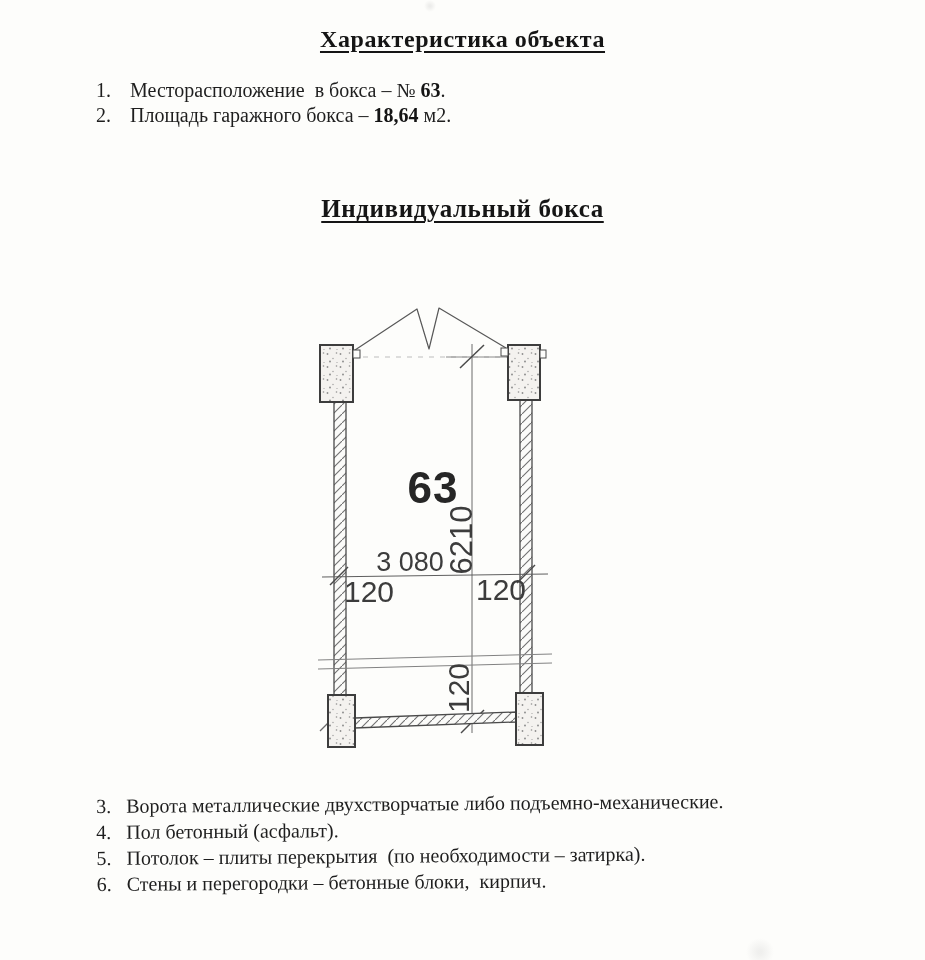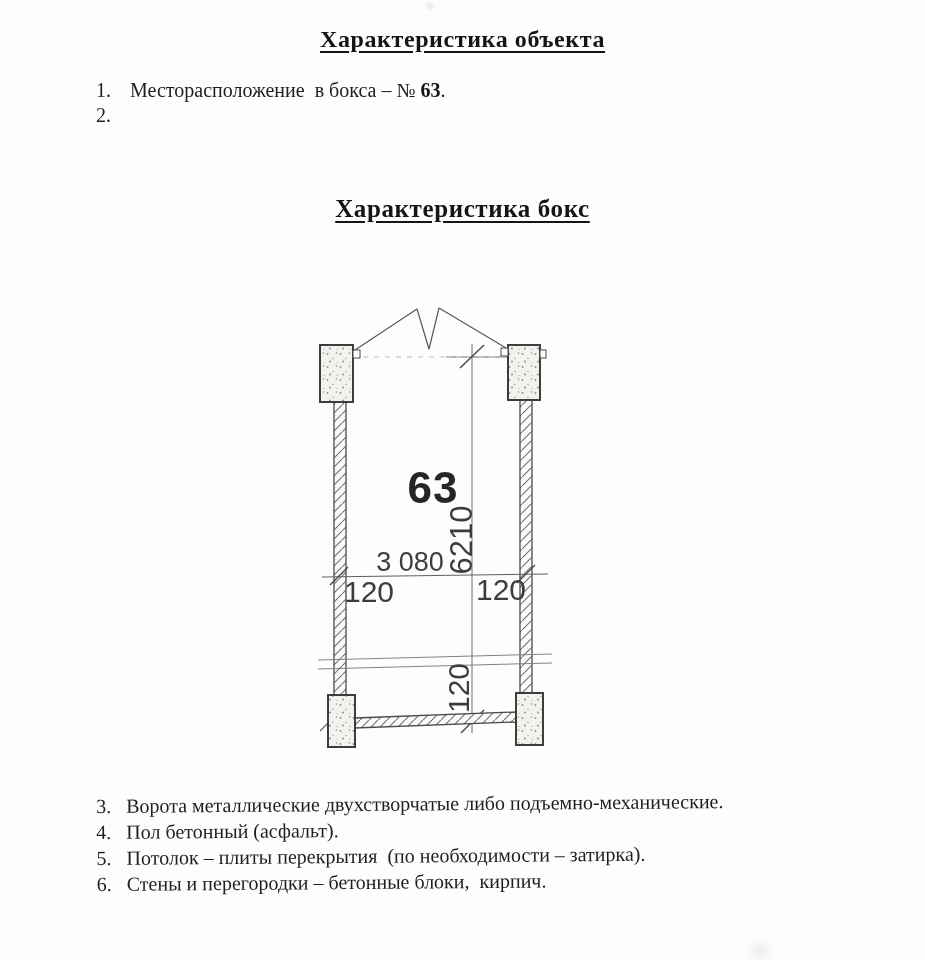--- a/index.html
+++ b/index.html
@@ -55,24 +55,25 @@
 
   <h1 class="doc-title t1"><span class="u">Характеристика объекта</span></h1>
 
   <div class="num-list list-top">
     <div class="list-row">
       <span class="list-num">1.</span>
       <span class="itext"><span>Месторасположение  в бокса – № </span><b>63</b><span>.</span></span>
     </div>
     <div class="list-row">
       <span class="list-num">2.</span>
+      <span class="itext"><span>Площадь гаражного бокса – </span><b>18,64</b><span> м2.</span></span>
     </div>
   </div>
 
-  <h2 class="doc-title t2"><span class="u">Характеристика бокс</span></h2>
+  <h2 class="doc-title t2"><span class="u">Индивидуальный бокса</span></h2>
 
   <svg class="plan-svg" width="925" height="960" viewBox="0 0 925 960">
     <defs>
       <pattern id="stipple" width="13" height="13" patternUnits="userSpaceOnUse">
         <rect width="13" height="13" fill="#f4f2ef"></rect>
         <circle cx="2.5" cy="3" r="0.9" fill="#8e8e8e"></circle>
         <circle cx="8" cy="7.5" r="0.7" fill="#9a9a9a"></circle>
         <circle cx="11.5" cy="2" r="0.8" fill="#909090"></circle>
         <circle cx="5" cy="10.5" r="0.9" fill="#868686"></circle>
         <circle cx="12" cy="11.5" r="0.6" fill="#9e9e9e"></circle>

